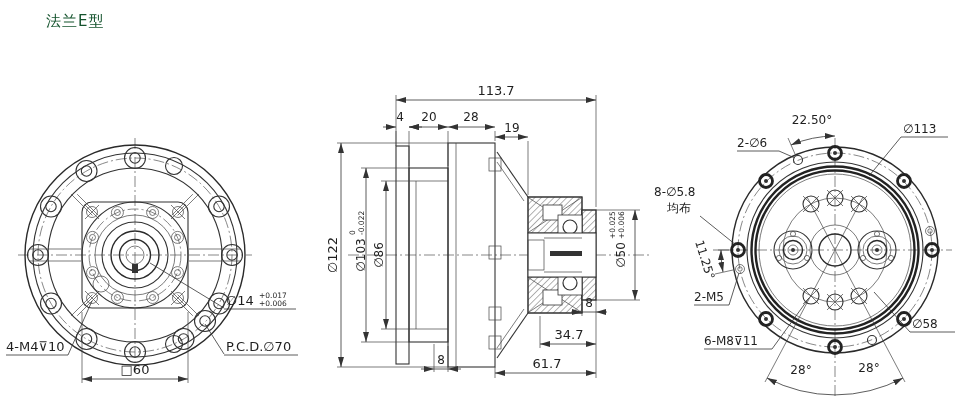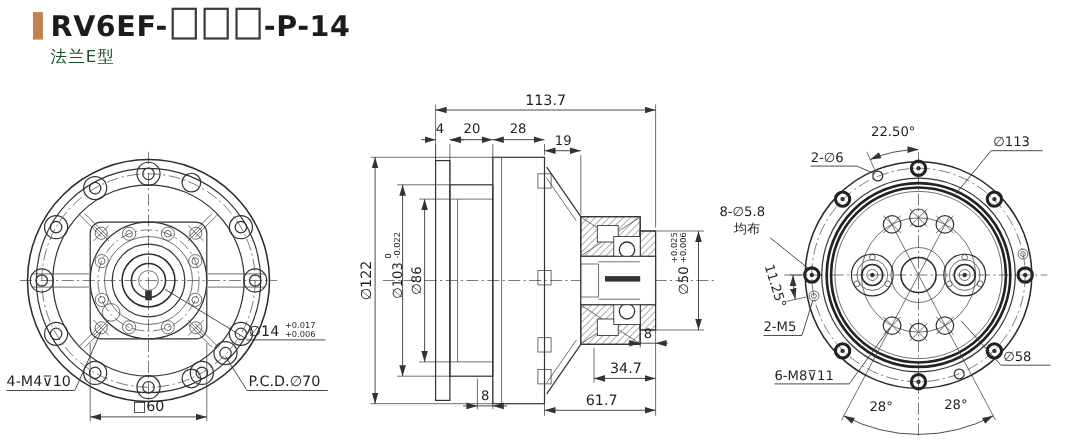--- a/index.html
+++ b/index.html
@@ -520,20 +520,16 @@
         <path class="d" d="M767,378 A145,145 0 0 0 903,378" marker-start="url(#as)" marker-end="url(#ae)"></path>
         <rect x="785" y="362" width="33" height="15" fill="#fff"></rect>
         <rect x="853" y="360" width="33" height="15" fill="#fff"></rect>
         <text class="dimtxt" x="801" y="374" text-anchor="middle">28°</text>
         <text class="dimtxt" x="869" y="372" text-anchor="middle">28°</text>
       </g>
     </g>
   </svg>
 
   <div id="hdr">
-    <div id="title-row">
-      <div id="accent"></div>
-      <div class="model-txt"><span>RV6EF-</span><span class="ph-box"></span><span class="ph-box"></span><span class="ph-box"></span><span>-P-14</span></div>
-    </div>
     <div id="subtitle">法兰E型</div>
   </div>
 
 </div>
 
 </body></html>

